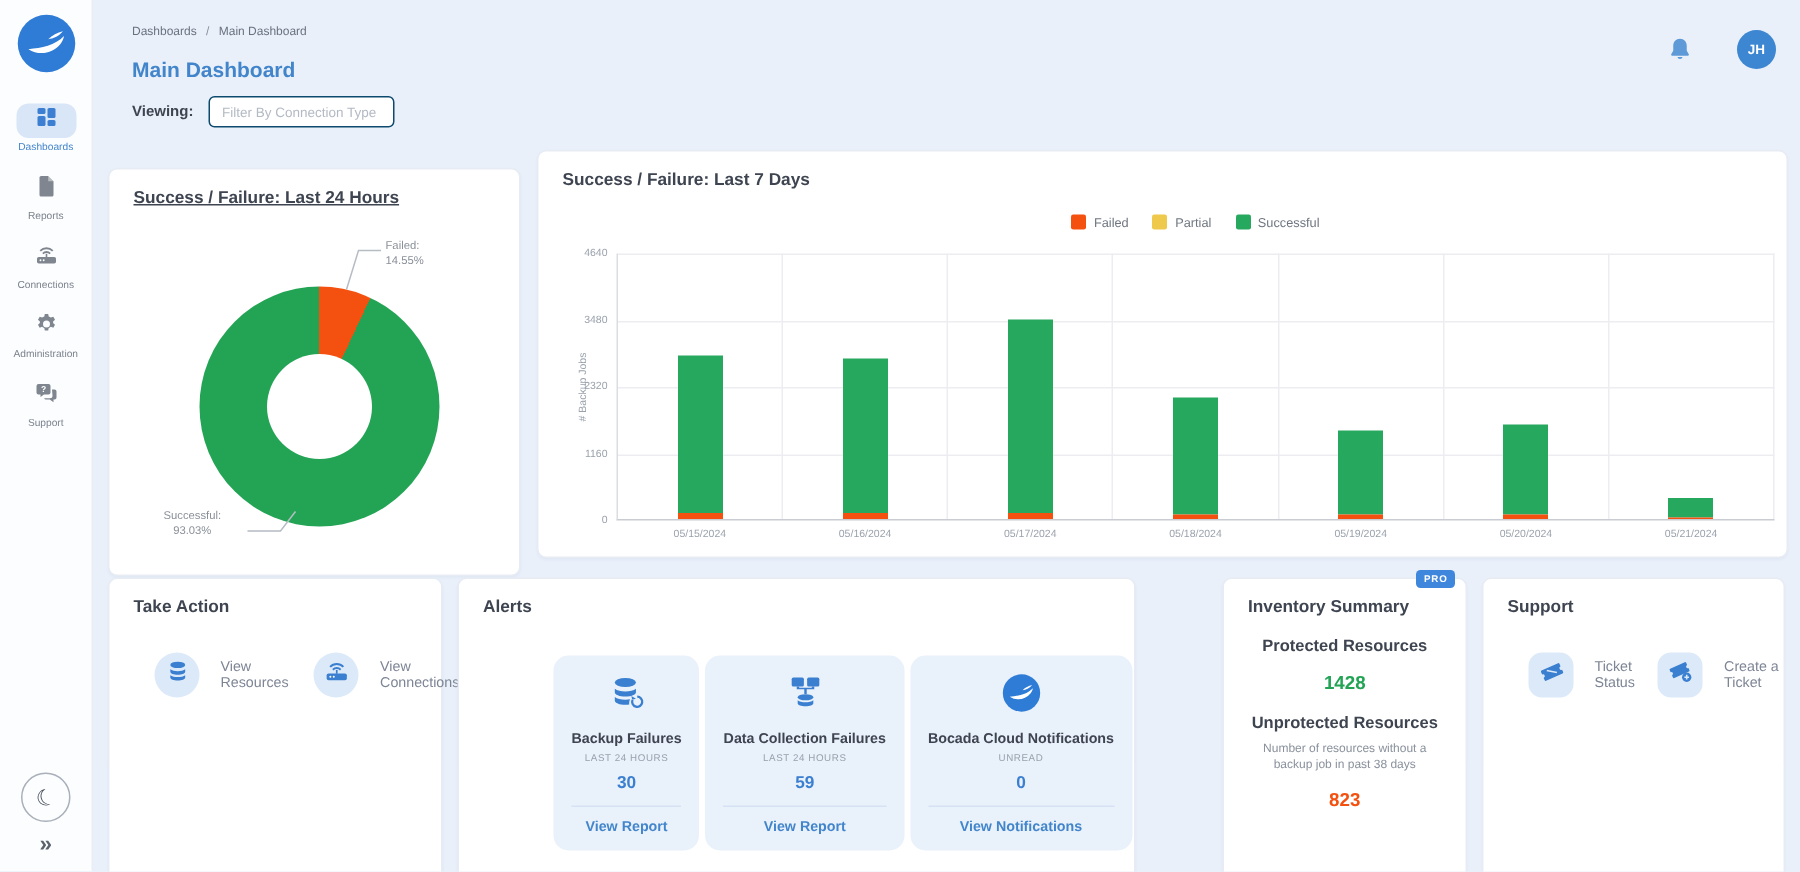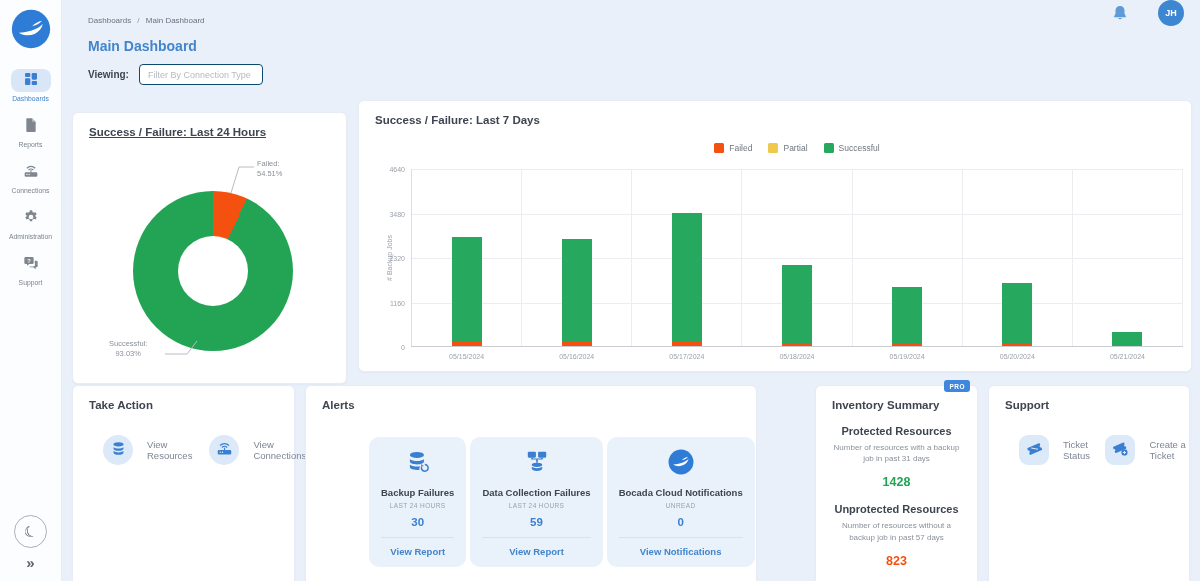--- a/index.html
+++ b/index.html
@@ -27,21 +27,21 @@
   .nav-item.active .nav-label { color:#4285cb; }
   .sidebar-bottom { position:absolute; bottom:10px; display:flex; flex-direction:column; align-items:center; gap:6px; }
   .moon-btn { width:33px; height:33px; border-radius:50%; border:1px solid #a9b0ba; background:transparent; display:flex; align-items:center; justify-content:center; cursor:pointer; font-size:15px; color:#4b525d; }
   .moon-glyph { display:inline-block; transform:rotate(-18deg); }
   .collapse-btn { border:none; background:transparent; font-size:15px; color:#5b626d; cursor:pointer; font-weight:bold; }
   
   .main { position:absolute; left:62px; top:0; right:0; bottom:0; }
   .breadcrumb { position:absolute; left:26px; top:16px; font-size:8px; color:#6a7280; }
   .breadcrumb .crumb { cursor:pointer; }
   .breadcrumb .sep { margin:0 4px; color:#8b919b; }
-  .header-right { position:absolute; right:16px; top:0; display:flex; align-items:center; gap:29px; }
+  .header-right { position:absolute; right:16px; top:20px; display:flex; align-items:center; gap:29px; }
   .bell { width:18px; height:18px; color:#5e9ad8; cursor:pointer; }
   .bell svg { width:18px; height:18px; }
   .avatar { width:26px; height:26px; border-radius:50%; background:#3c86d2; color:#fff; font-size:9px; font-weight:bold; display:flex; align-items:center; justify-content:center; cursor:pointer; }
   .page-title { position:absolute; left:26px; top:38px; font-size:14px; font-weight:bold; color:#4285cb; }
   .viewing-row { position:absolute; left:26px; top:64px; display:flex; align-items:center; gap:10px; }
   .viewing-label { font-size:10px; font-weight:bold; color:#3f4550; }
   .filter-input { width:124px; height:21px; border:1px solid #0c4a6e; border-radius:4px; padding:0 8px; font-size:9px; font-family:"Liberation Sans",sans-serif; color:#3f4550; background:#fff; }
   .filter-input::placeholder { color:#b4bac4; }
   
   .card { position:absolute; background:#fff; border:1px solid #e7ecf4; border-radius:6px; box-shadow:0 1px 2px rgba(30,60,110,.04); }
@@ -186,21 +186,21 @@
 
   <section class="card donut-card">
     <h2>Success / Failure: Last 24 Hours</h2>
     <div class="donut" id="donut" style="background: conic-gradient(rgb(244, 80, 15) 0%, rgb(244, 80, 15) 6.97%, rgb(35, 164, 85) 6.97%, rgb(35, 164, 85) 100%);"></div>
     <svg class="leaders">
       <polyline points="158,80 166,54 181,54" fill="none" stroke="#b6bcc4" stroke-width="1"></polyline>
       <polyline points="92,241 114,241 124,228" fill="none" stroke="#b6bcc4" stroke-width="1"></polyline>
     </svg>
     <div class="callout callout-failed" id="callout-failed">
         <div>Failed:</div>
-        <div>54.51%</div>
+        <div>14.55%</div>
       </div>
     <div class="callout callout-success" id="callout-success">
         <div>Successful:</div>
         <div>93.03%</div>
       </div>
   </section>
 
   <section class="card bar-card">
     <h2>Success / Failure: Last 7 Days</h2>
     <div class="legend" id="legend">
@@ -362,26 +362,25 @@
         </div>
       </div>
   </section>
 
   <section class="card inv-card">
     <span class="pro-badge">PRO</span>
     <h2>Inventory Summary</h2>
     <div class="inv-sections" id="inv-sections">
         <div class="inv-section">
           <div class="inv-heading">Protected Resources</div>
-          <div class="inv-desc">Number of resources with a backup job in past 31 days</div>
           <div class="inv-value" style="color: rgb(35, 164, 85);">1428</div>
         </div>
         <div class="inv-section">
           <div class="inv-heading">Unprotected Resources</div>
-          <div class="inv-desc">Number of resources without a backup job in past 57 days</div>
+          <div class="inv-desc">Number of resources without a backup job in past 38 days</div>
           <div class="inv-value" style="color: rgb(244, 80, 15);">823</div>
         </div>
       </div>
   </section>
 
   <section class="card support-card">
     <h2>Support</h2>
     <div class="action-list" id="support-list">
         <div class="action-row">
           <span class="action-icon square">

